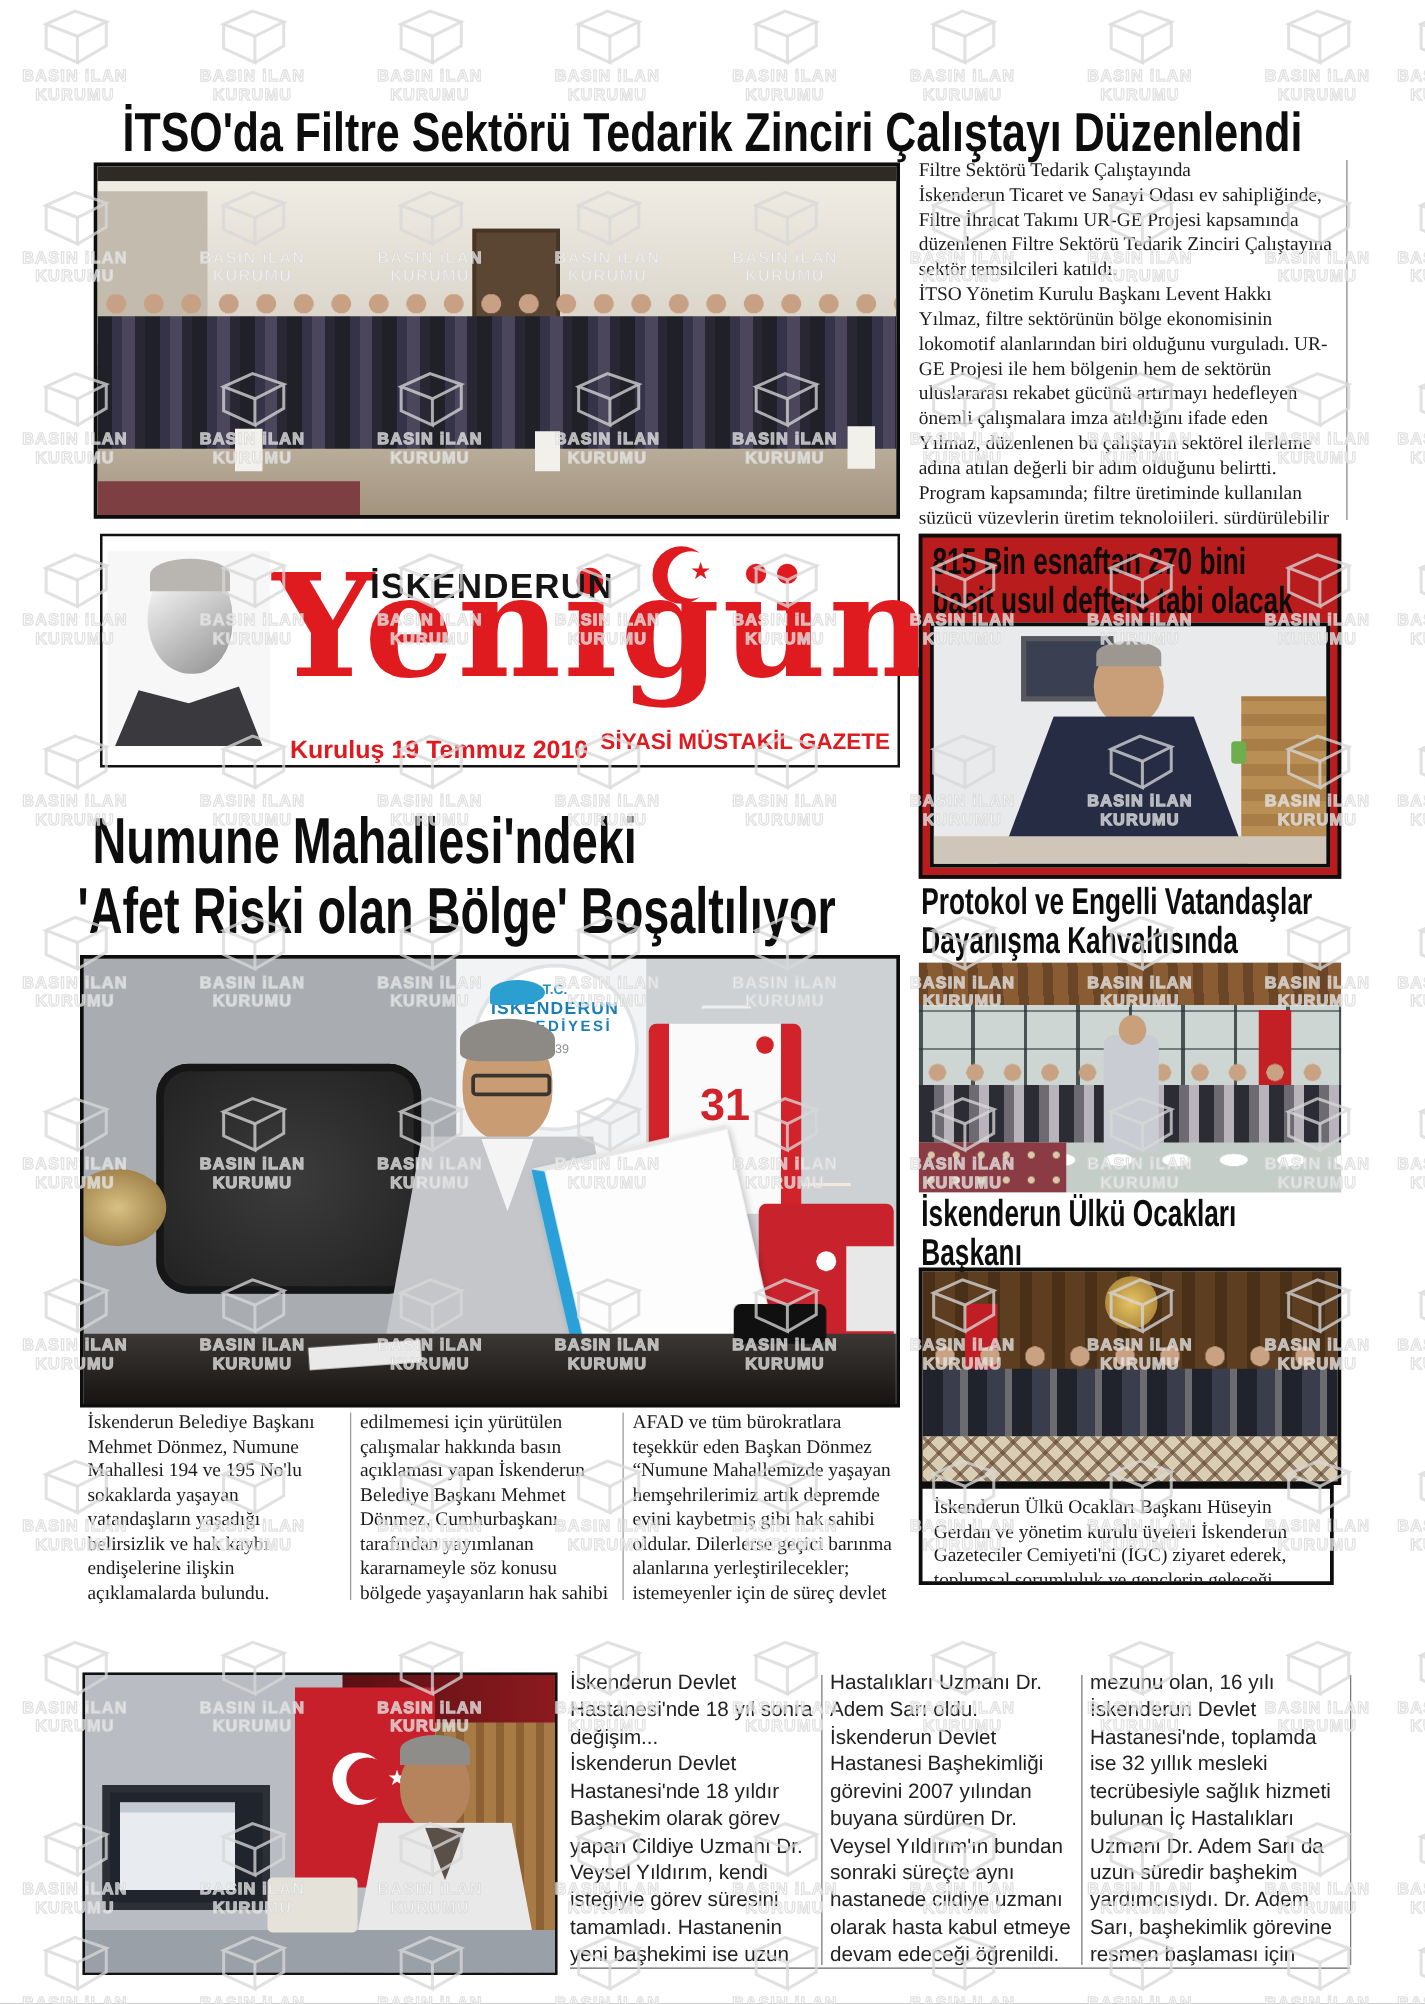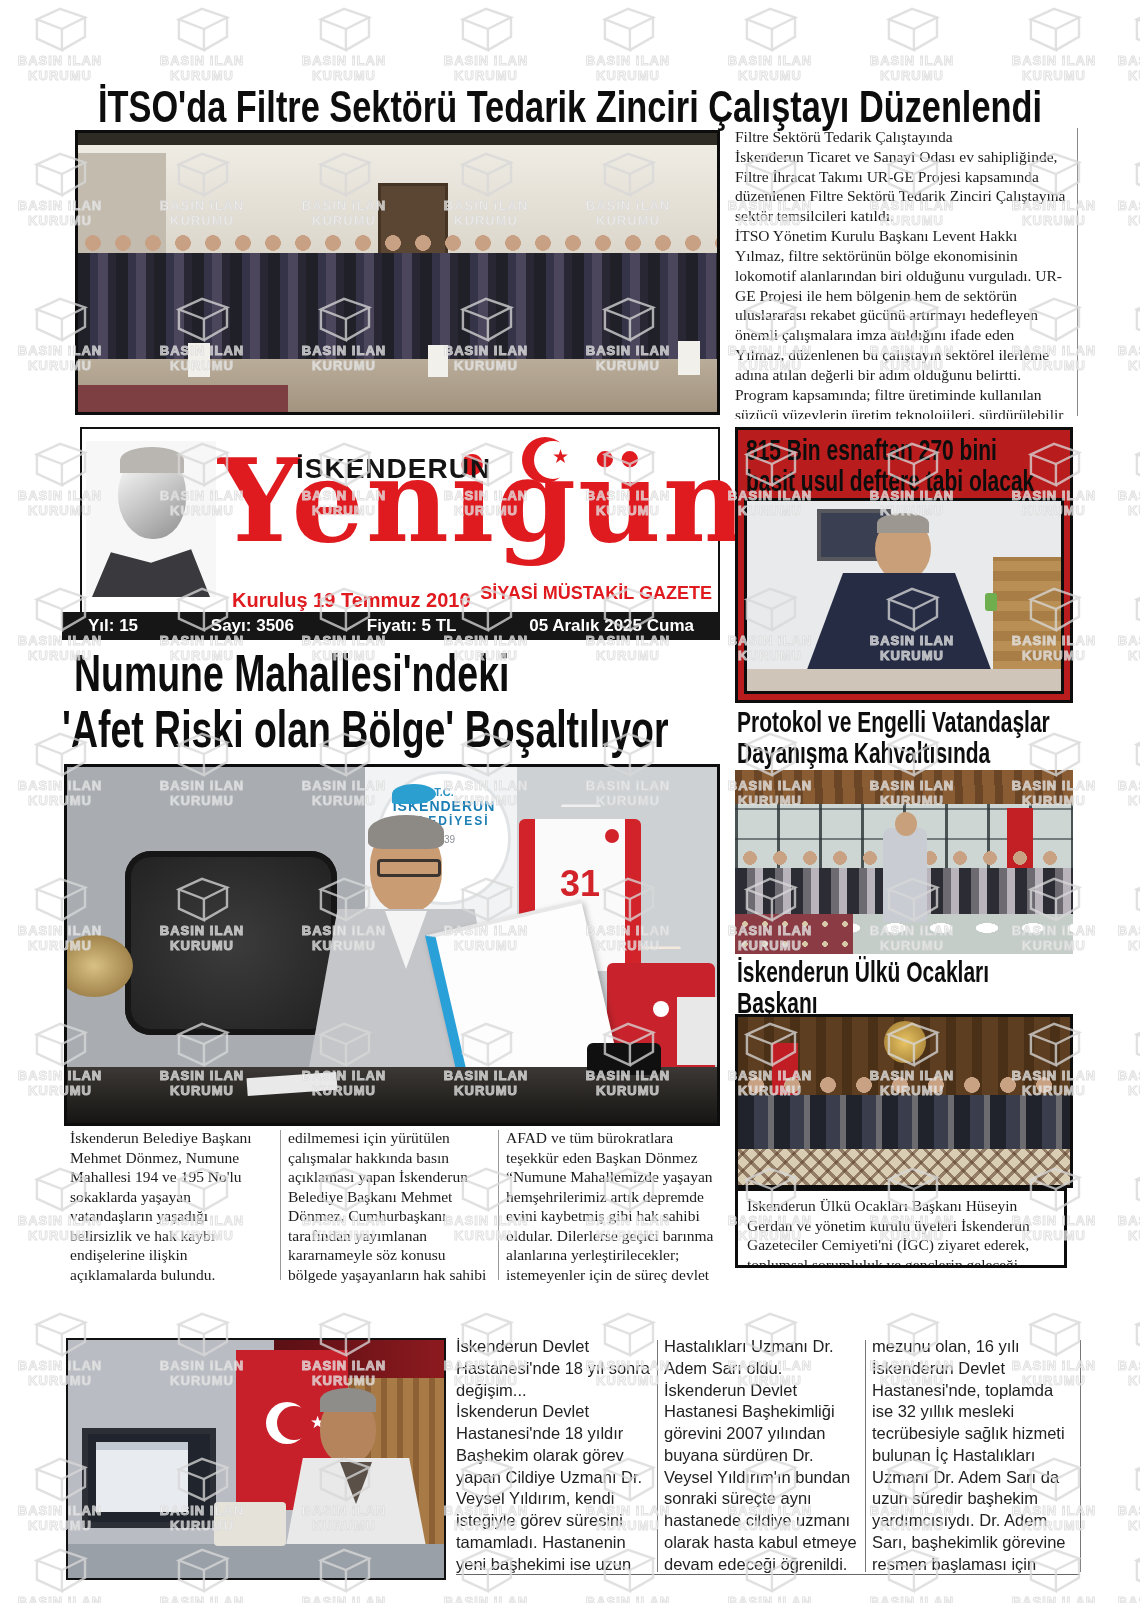--- a/index.html
+++ b/index.html
@@ -68,26 +68,20 @@
     <div class="abs" style="left:214px;top:24px;font-weight:700;font-size:28px;letter-spacing:1px;color:#141414;">İSKENDERUN</div>
     <div class="abs" style="left:440px;top:8px;width:52px;height:52px;">
       <div class="abs" style="left:0;top:0;width:46px;height:46px;border-radius:50%;background:#e01b20;"></div>
       <div class="abs" style="left:12px;top:4px;width:38px;height:38px;border-radius:50%;background:#ffffff;"></div>
       <div class="abs red" style="left:30px;top:8px;font-size:19px;">★</div>
     </div>
     <div class="abs red" style="left:150px;top:148px;font-weight:700;font-size:20px;margin-top:12px;">Kuruluş 19 Temmuz 2010</div>
     <div class="abs red" style="left:398px;top:154px;width:232px;text-align:right;font-weight:700;font-size:18px;">SİYASİ MÜSTAKİL GAZETE</div>
   </div>
 
-  <div class="infobar" style="left:62px;top:612px;width:658px;height:28px;">
-    <span>Yıl: 15</span>
-    <span>Sayı: 3506</span>
-    <span>Fiyatı: 5 TL</span>
-    <span>05 Aralık 2025 Cuma</span>
-  </div>
 
   <div class="abs b3" style="left:735px;top:427px;width:332px;height:270px;background:#b91c1c;">
     <div class="abs hl rail-hl" style="left:8px;top:4px;width:320px;height:62px;">
       <span class="cond" style="width:470px;transform:scaleX(0.70);">815 Bin esnaftan 270 bini
 basit usul deftere tabi olacak</span>
     </div>
     <div class="photo b3" style="left:6px;top:68px;width:314px;height:190px;background:#e9eaec;">
       <div class="abs" style="left:70px;top:8px;width:66px;height:44px;background:#3a3f52;border:4px solid #56585e;"></div>
       <div class="abs" style="left:246px;top:56px;width:68px;height:134px;background:repeating-linear-gradient(0deg,#b98f55 0 10px,#a87e46 10px 20px);"></div>
       <div class="abs" style="left:238px;top:92px;width:12px;height:18px;background:#6fae4e;border-radius:3px;"></div>

